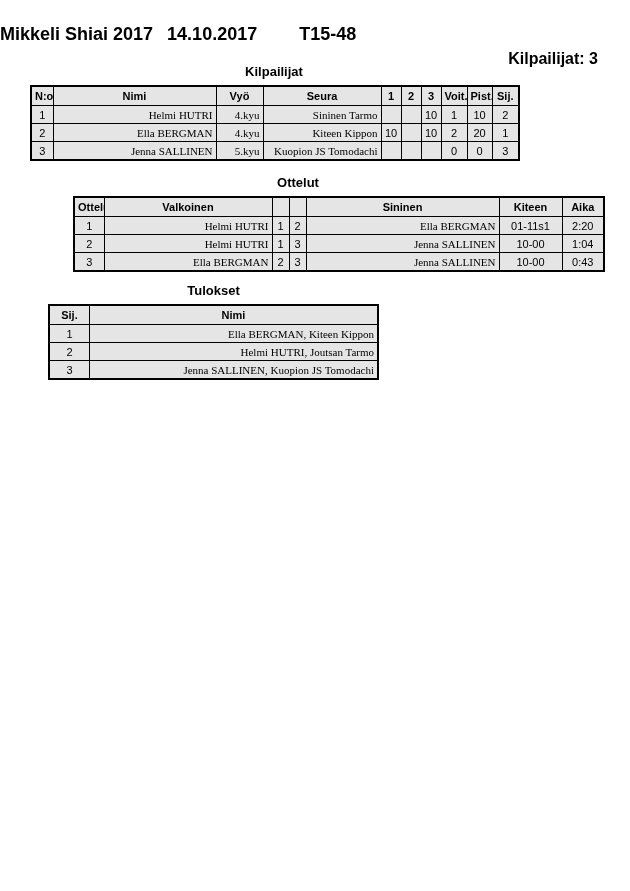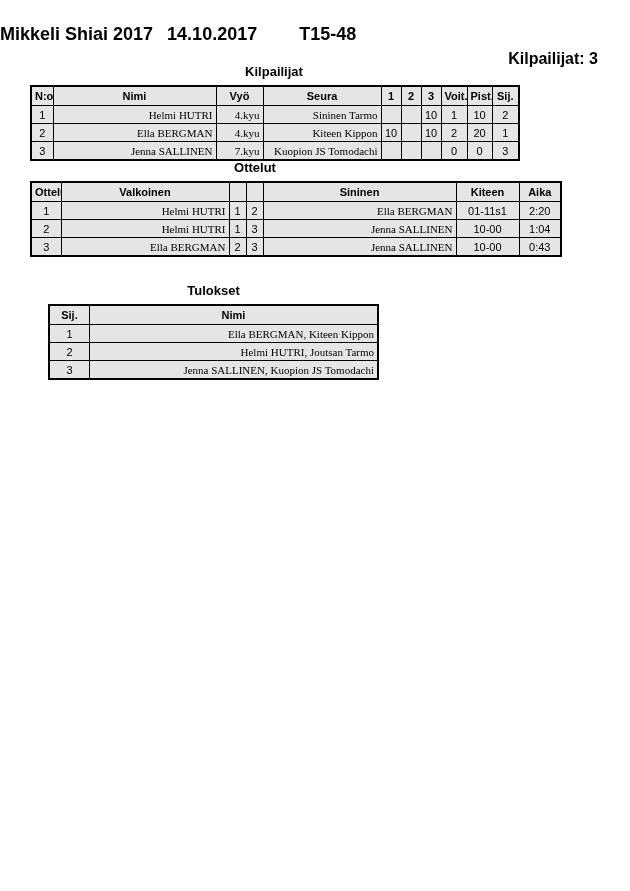--- a/index.html
+++ b/index.html
@@ -12,21 +12,21 @@
     font-size:18px;font-weight:bold;white-space:nowrap;
   }
   .page-title .gap-sm{display:inline-block;width:14px;}
   .page-title .gap-lg{display:inline-block;width:42px;}
   .competitor-count{
     position:absolute;top:50px;right:32px;
     font-size:16px;font-weight:bold;
   }
   .section{position:absolute;left:30px;}
   .section-kilpailijat{top:64px;width:488px;}
-  .section-ottelut{top:160px;width:450px;}
+  .section-ottelut{top:175px;width:450px;margin-left:43px;}
   .section-tulokset{top:283px;width:331px;padding-left:18px;}
   .section-heading{
     text-align:center;font-size:13px;font-weight:bold;margin-bottom:6px;
   }
   table{
     border-collapse:collapse;width:100%;table-layout:fixed;
     border:2px solid #000;background:#e5e5e5;
   }
   td,th{
     border:1px solid #000;font-size:11px;padding:0 3px;
@@ -93,21 +93,21 @@
       <td class="c">10</td>
       <td class="c"></td>
       <td class="c">10</td>
       <td class="c">2</td>
       <td class="c">20</td>
       <td class="c">1</td>
     </tr>
     <tr>
       <td class="c">3</td>
       <td class="l">Jenna SALLINEN</td>
-      <td class="l">7.kyu</td>
+      <td class="l">5.kyu</td>
       <td class="l">Kuopion JS Tomodachi</td>
       <td class="c"></td>
       <td class="c"></td>
       <td class="c"></td>
       <td class="c">0</td>
       <td class="c">0</td>
       <td class="c">3</td>
     </tr>
   </tbody>
     </table>

